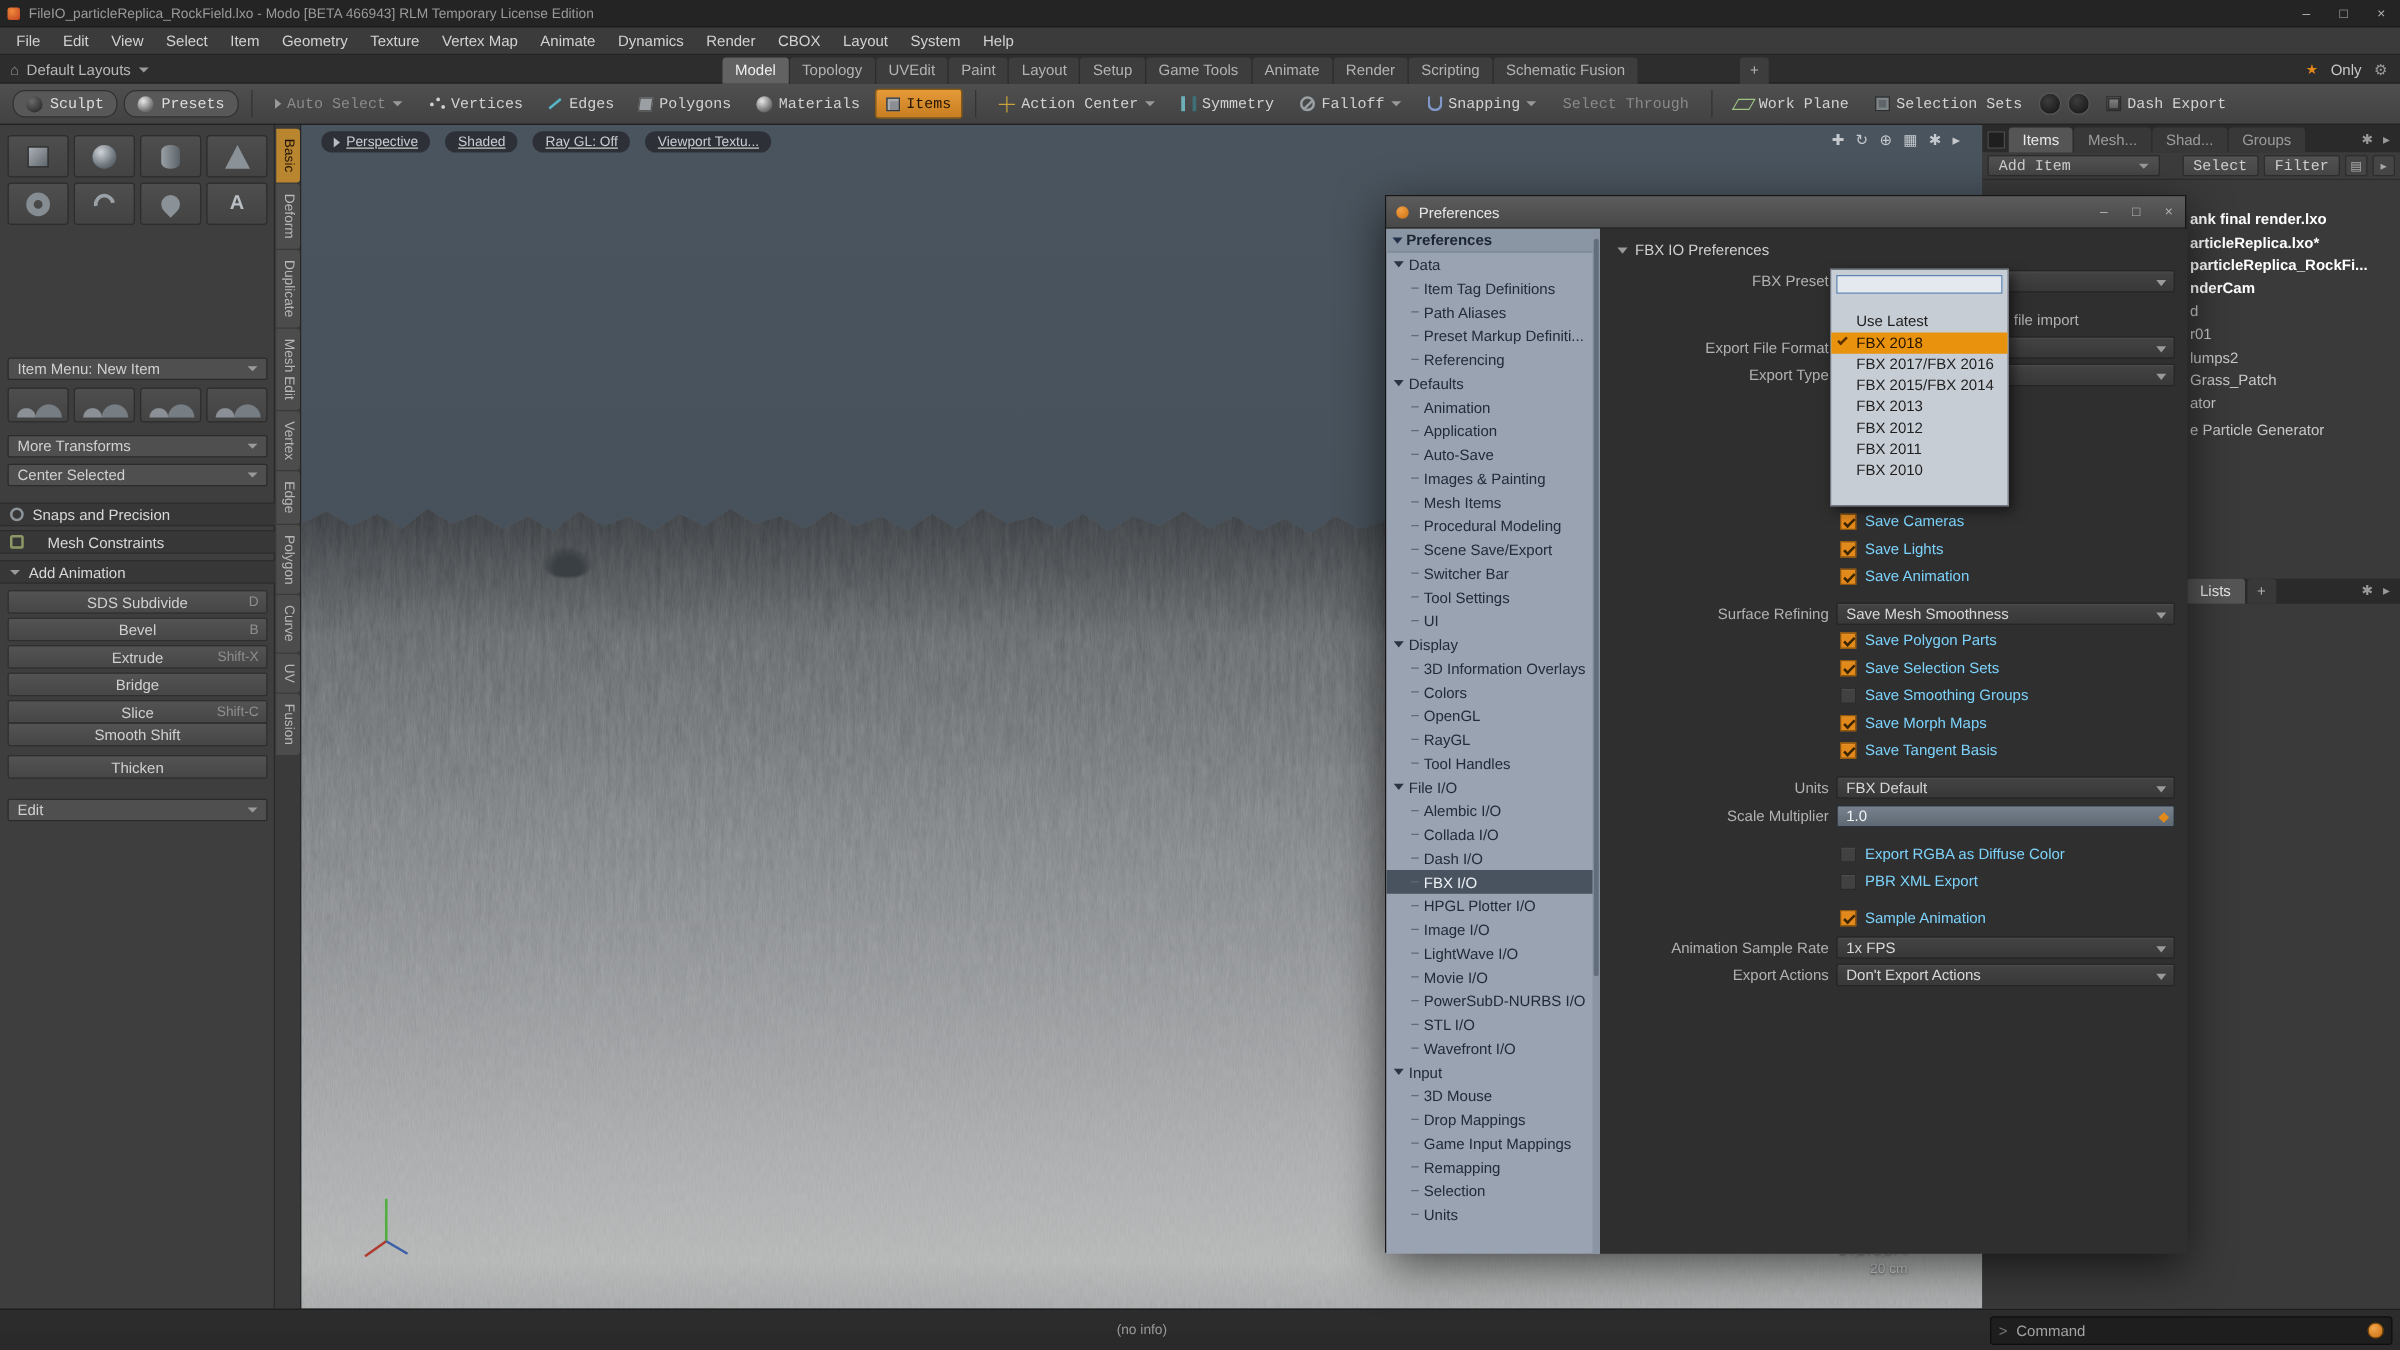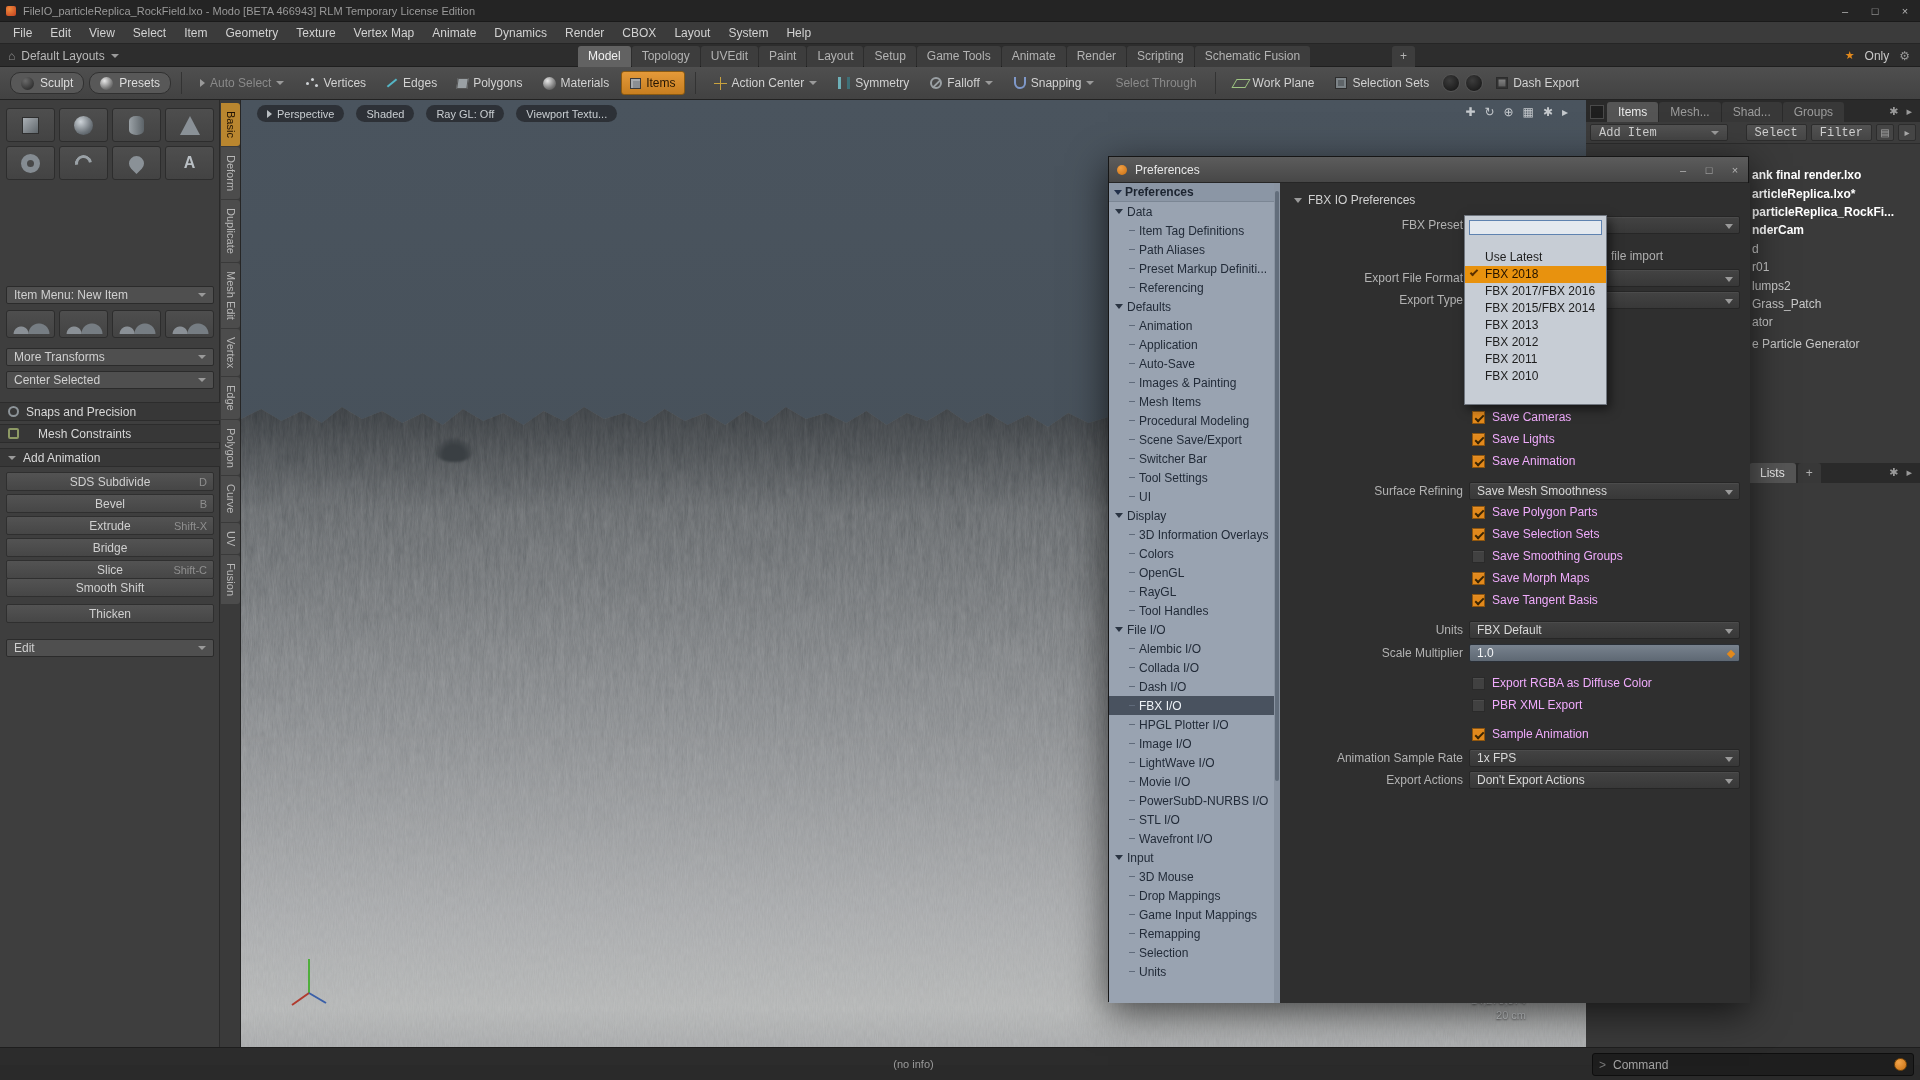--- a/index.html
+++ b/index.html
@@ -30,21 +30,21 @@
   .layout-tab.act{background:#626262;color:#efefef;}
   #add-tab{padding:0 8px;height:21px;line-height:21px;background:#3d3d3d;color:#b3b3b3;border-radius:3px 3px 0 0;}
   #tabrow-right{position:absolute;right:10px;top:0;height:23px;display:flex;align-items:center;gap:10px;}
   #only-star{color:#e2891c;font-size:11px;}
   #only-label{color:#c8c8c8;}
   .gear-glyph{color:#9a9a9a;font-size:12px;}
 
   
   #toolrow{position:absolute;left:0;top:67px;width:1920px;height:33px;
     background:linear-gradient(#4f4f4f,#424242);border-bottom:1px solid #222;
-    display:flex;align-items:center;padding:0 10px;gap:5px;}
+    display:flex;align-items:center;padding:0 10px;gap:5px;font-family:Liberation Mono, monospace;}
   .tb-sep{width:1px;height:22px;background:#333;margin:0 5px;}
   .pill{height:22px;display:flex;align-items:center;gap:6px;padding:0 10px;background:#585858;
     border:1px solid #303030;border-radius:10px;color:#ddd;}
   .flatbtn{height:24px;display:flex;align-items:center;gap:5px;padding:0 8px;color:#d2d2d2;border-radius:3px;}
   .flatbtn.dim{color:#8a8a8a;}
   .flatbtn.orange{background:linear-gradient(#e59a39,#c77e20);color:#241503;border:1px solid #8a5a12;}
   .ico{display:inline-block;}
   .ico-darkball{width:13px;height:13px;border-radius:50%;background:radial-gradient(circle at 35% 30%,#6a6a6a,#1d1d1d);}
   .ico-sphere{width:13px;height:13px;border-radius:50%;background:radial-gradient(circle at 35% 30%,#e8e8e8,#7a7a7a 60%,#3c3c3c);}
   .ico-cursor{width:0;height:0;border-left:5px solid #9a9a9a;border-top:4px solid transparent;border-bottom:4px solid transparent;}
@@ -102,21 +102,21 @@
   
   #viewport{position:absolute;left:241px;top:100px;width:1345px;height:947px;background:linear-gradient(#4a545e,#434d56);overflow:hidden;}
   #grass{position:absolute;left:0;top:305px;width:100%;height:642px;
     background:linear-gradient(180deg,#51565a 0%,#63676a 16%,#7f8285 50%,#9d9fa1 80%,#a8aaa9 94%,#939596 100%);
     clip-path:polygon(0 14px,1.5% 4px,3% 16px,4.5% 6px,6% 18px,7.5% 2px,9% 14px,10.5% 6px,12% 18px,13.5% 8px,15% 20px,16.5% 4px,18% 16px,19.5% 8px,21% 20px,22.5% 6px,24% 16px,25.5% 2px,27% 14px,28.5% 8px,30% 18px,31.5% 4px,33% 16px,34.5% 8px,36% 20px,37.5% 6px,39% 18px,40.5% 2px,42% 14px,43.5% 8px,45% 18px,46.5% 6px,48% 20px,49.5% 8px,51% 16px,52.5% 4px,54% 18px,55.5% 8px,57% 20px,58.5% 10px,60% 22px,61.5% 8px,63% 18px,64.5% 12px,66% 22px,67.5% 10px,69% 20px,70.5% 12px,72% 24px,73.5% 10px,75% 22px,76.5% 14px,78% 24px,79.5% 12px,81% 22px,82.5% 14px,84% 26px,85.5% 12px,87% 24px,88.5% 16px,90% 26px,91.5% 14px,93% 24px,94.5% 18px,96% 28px,97.5% 16px,100% 26px,100% 100%,0 100%);}
   #grass svg{position:absolute;left:0;top:0;width:100%;height:100%;}
   #grass .shade{position:absolute;left:0;top:0;width:100%;height:100%;
     background:linear-gradient(180deg,rgba(30,34,38,.55) 0%,rgba(30,34,38,.12) 16%,rgba(255,255,255,0) 40%,rgba(255,255,255,.10) 78%,rgba(255,255,255,.16) 100%);}
   #tuft{position:absolute;left:194px;top:338px;width:38px;height:24px;border-radius:45%;
     background:radial-gradient(ellipse at 50% 70%,#3a3f43 0 40%,rgba(58,63,67,.4) 65%,transparent 75%);filter:blur(1px);}
-  #vp-buttons{position:absolute;left:16px;top:5px;display:flex;gap:12px;z-index:3;}
+  #vp-buttons{position:absolute;left:16px;top:5px;display:flex;gap:12px;z-index:3;text-decoration:underline;}
   .vp-pill{height:17px;display:flex;align-items:center;gap:5px;padding:0 10px;border-radius:9px;
     background:rgba(40,44,48,.85);color:#c9ced2;font-size:11px;}
   .tri-r{width:0;height:0;border-top:4px solid transparent;border-bottom:4px solid transparent;border-left:5px solid #b8bdc1;}
   #vp-nav{position:absolute;right:18px;top:5px;display:flex;gap:9px;color:#c5c9cd;font-size:12px;z-index:3;}
   #axis-gizmo{position:absolute;left:45px;bottom:38px;z-index:3;}
   #vp-readout{position:absolute;right:60px;bottom:24px;text-align:right;color:#d3d6d9;font-size:11px;z-index:3;text-shadow:0 1px 2px rgba(0,0,0,.6);}
   #vp-readout div{line-height:15px;}
 
   
   #rightpanel{position:absolute;left:1586px;top:100px;width:334px;height:947px;background:#3a3a3a;z-index:2;}
@@ -184,21 +184,21 @@
   .combo::after{content:"";position:absolute;right:6px;top:7px;border-left:4px solid transparent;border-right:4px solid transparent;border-top:5px solid #9a9a9a;}
   .mini-input{position:absolute;left:189px;width:271px;height:18px;background:linear-gradient(#78828e,#5e6873);
     border:1px solid #2a2f36;border-radius:2px;}
   .mini-input .combo-val{position:absolute;left:7px;top:0;line-height:16px;color:#f2f4f6;}
   .mini-input::after{content:"";position:absolute;right:5px;top:6px;width:6px;height:6px;background:#e2891c;transform:rotate(45deg);}
   .chk-group{position:absolute;left:189px;width:281px;}
   .chk-row{height:22px;display:flex;align-items:center;gap:7px;padding-left:3px;}
   .cb{width:13px;height:13px;background:#414141;border:1px solid #2a2a2a;box-shadow:inset 0 1px 0 rgba(255,255,255,.06);position:relative;flex:none;}
   .cb.on{background:#e2891c;border-color:#8f560e;}
   .cb.on::after{content:"";position:absolute;left:2px;top:3px;width:7px;height:3px;border-left:2px solid #3a2503;border-bottom:2px solid #3a2503;transform:rotate(-45deg);}
-  .chk-label{color:#f0abfc;white-space:nowrap;}
+  .chk-label{color:#7dd3fc;white-space:nowrap;}
   #frag-file-import{position:absolute;left:331px;top:66px;color:#b0b0b0;}
   
   #preset-menu{position:absolute;left:355px;top:58px;width:143px;height:190px;background:#c7cdd5;
     border:1px solid #70767f;box-shadow:3px 4px 10px rgba(0,0,0,.55);z-index:30;}
   .menu-filter{margin:4px;height:15px;background:#e4e9ef;border:1px solid #5f83b0;}
   .menu-opts{margin-top:14px;}
   .opt{height:17px;line-height:17px;padding-left:20px;color:#1e1e1e;position:relative;white-space:nowrap;}
   .opt.hl{background:#e8920e;color:#241300;}
   .opt .opt-check{display:none;}
   .opt.ck .opt-check{display:block;position:absolute;left:5px;top:4px;width:8px;height:4px;

